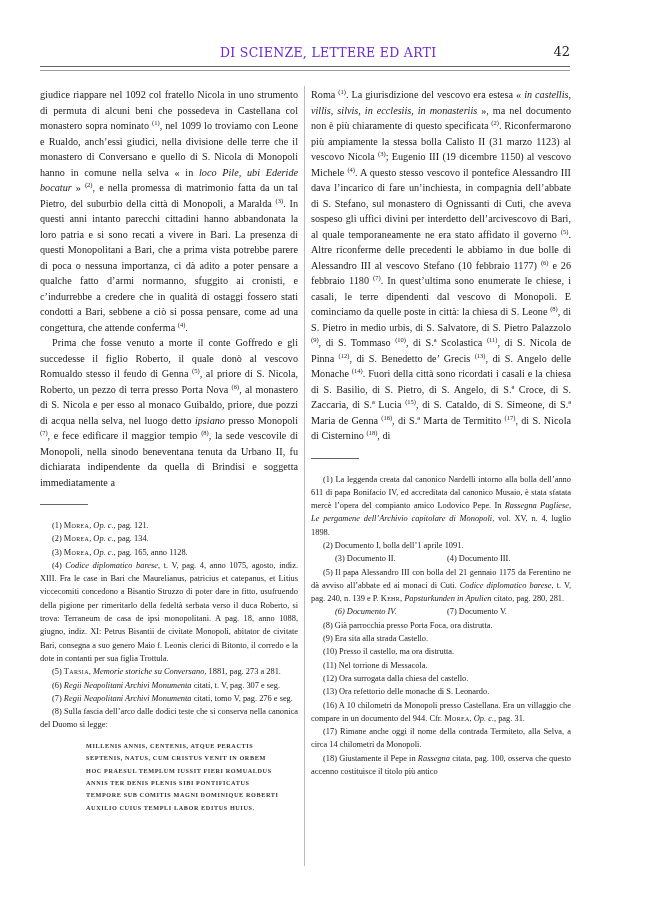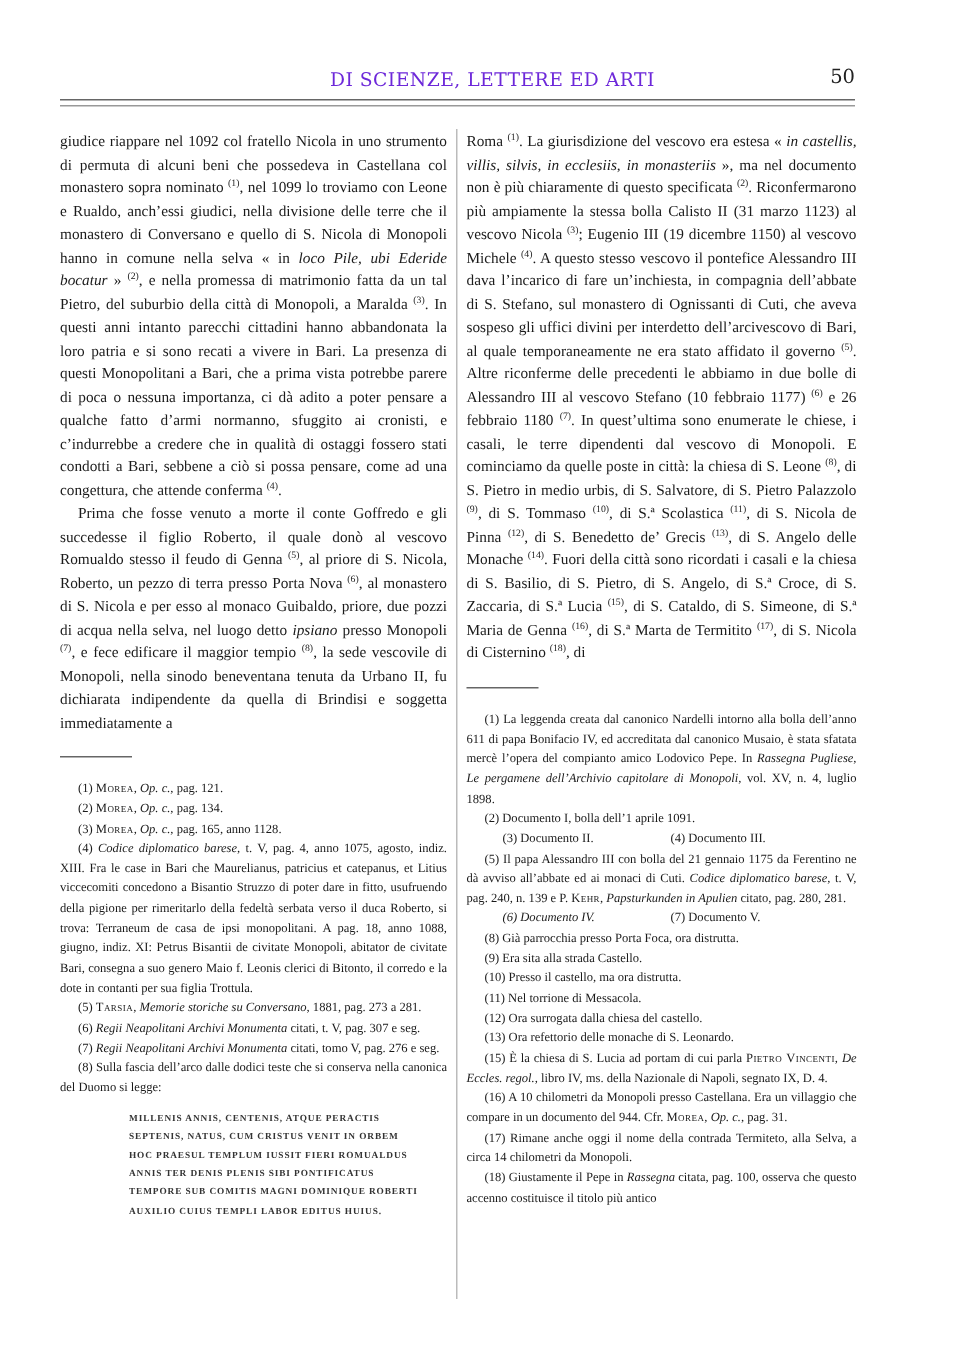--- a/index.html
+++ b/index.html
@@ -46,21 +46,21 @@
     margin: 8px 0 0 46px; font-size: 6.2px; line-height: 12.4px;
     letter-spacing: 0.6px; font-weight: bold; color: #333;
   }
   .inscription div { white-space: nowrap; }
 </style>
 </head>
 <body>
 
 <div class="header">
   <span class="header-title">DI SCIENZE, LETTERE ED ARTI</span>
-  <span class="page-number">50</span>
+  <span class="page-number">42</span>
   <div class="header-rule"></div>
 </div>
 
 <div class="col-sep"></div>
 
 <div class="col col-left">
   <div class="body-text">
     <p class="noindent">giudice riappare nel 1092 col fratello Nicola in uno strumento di permuta di alcuni beni che possedeva in Castellana col monastero sopra nominato <sup class="fn">(1)</sup>, nel 1099 lo troviamo con Leone e Rualdo, anch’essi giudici, nella divisione delle terre che il monastero di Conversano e quello di S. Nicola di Monopoli hanno in comune nella selva « in <i>loco Pile, ubi Ederide bocatur</i> » <sup class="fn">(2)</sup>, e nella promessa di matrimonio fatta da un tal Pietro, del suburbio della città di Monopoli, a Maralda <sup class="fn">(3)</sup>. In questi anni intanto parecchi cittadini hanno abbandonata la loro patria e si sono recati a vivere in Bari. La presenza di questi Monopolitani a Bari, che a prima vista potrebbe parere di poca o nessuna importanza, ci dà adito a poter pensare a qualche fatto d’armi normanno, sfuggito ai cronisti, e c’indurrebbe a credere che in qualità di ostaggi fossero stati condotti a Bari, sebbene a ciò si possa pensare, come ad una congettura, che attende conferma <sup class="fn">(4)</sup>.</p>
     <p class="indent">Prima che fosse venuto a morte il conte Goffredo e gli succedesse il figlio Roberto, il quale donò al vescovo Romualdo stesso il feudo di Genna <sup class="fn">(5)</sup>, al priore di S. Nicola, Roberto, un pezzo di terra presso Porta Nova <sup class="fn">(6)</sup>, al monastero di S. Nicola e per esso al monaco Guibaldo, priore, due pozzi di acqua nella selva, nel luogo detto <i>ipsiano</i> presso Monopoli <sup class="fn">(7)</sup>, e fece edificare il maggior tempio <sup class="fn">(8)</sup>, la sede vescovile di Monopoli, nella sinodo beneventana tenuta da Urbano II, fu dichiarata indipendente da quella di Brindisi e soggetta immediatamente a</p>
   </div>
@@ -95,18 +95,17 @@
       <div class="fn-item">(2) Documento I, bolla dell’1 aprile 1091.</div>
       <div class="fn-item"><span style="display: inline-block; width: 112px;">(3) Documento II.</span><span style="display: inline-block; width: auto;">(4) Documento III.</span></div>
       <div class="fn-item">(5) Il papa Alessandro III con bolla del 21 gennaio 1175 da Ferentino ne dà avviso all’abbate ed ai monaci di Cuti. <i>Codice diplomatico barese</i>, t. V, pag. 240, n. 139 e P. <span class="sc">Kehr</span>, <i>Papsturkunden in Apulien</i> citato, pag. 280, 281.</div>
       <div class="fn-item"><span style="display: inline-block; width: 112px; font-style: italic;">(6) Documento IV.</span><span style="display: inline-block; width: auto;">(7) Documento V.</span></div>
       <div class="fn-item">(8) Già parrocchia presso Porta Foca, ora distrutta.</div>
       <div class="fn-item">(9) Era sita alla strada Castello.</div>
       <div class="fn-item">(10) Presso il castello, ma ora distrutta.</div>
       <div class="fn-item">(11) Nel torrione di Messacola.</div>
       <div class="fn-item">(12) Ora surrogata dalla chiesa del castello.</div>
       <div class="fn-item">(13) Ora refettorio delle monache di S. Leonardo.</div>
-      <div class="fn-item">(15) È la chiesa di S. Lucia ad portam di cui parla <span class="sc">Pietro Vincenti</span>, <i>De Eccles. regol.</i>, libro IV, ms. della Nazionale di Napoli, segnato IX, D. 4.</div>
       <div class="fn-item">(16) A 10 chilometri da Monopoli presso Castellana. Era un villaggio che compare in un documento del 944. Cfr. <span class="sc">Morea</span>, <i>Op. c.</i>, pag. 31.</div>
       <div class="fn-item">(17) Rimane anche oggi il nome della contrada Termiteto, alla Selva, a circa 14 chilometri da Monopoli.</div>
       <div class="fn-item">(18) Giustamente il Pepe in <i>Rassegna</i> citata, pag. 100, osserva che questo accenno costituisce il titolo più antico</div>
     </div>
 </div>
 
 </body></html>

